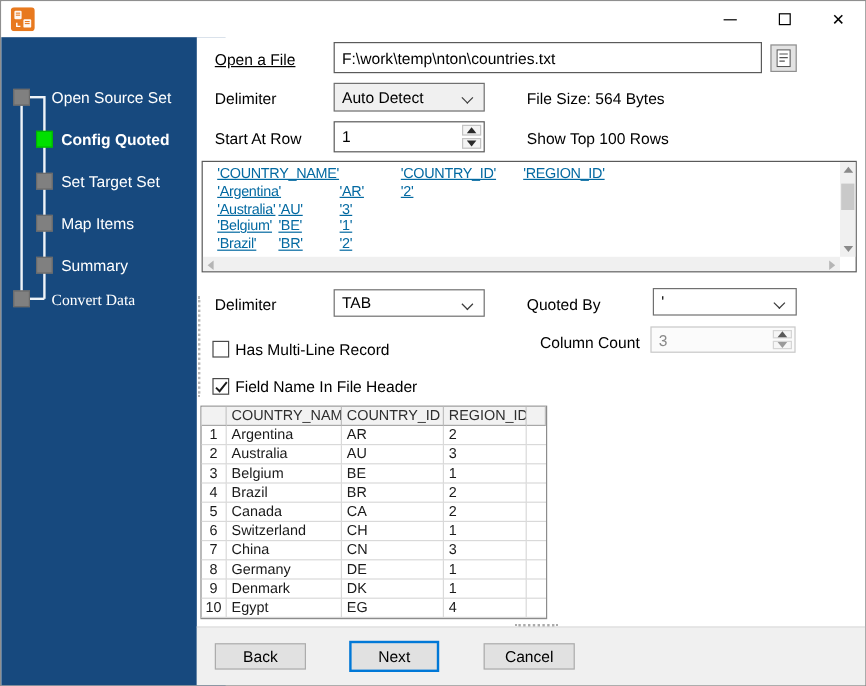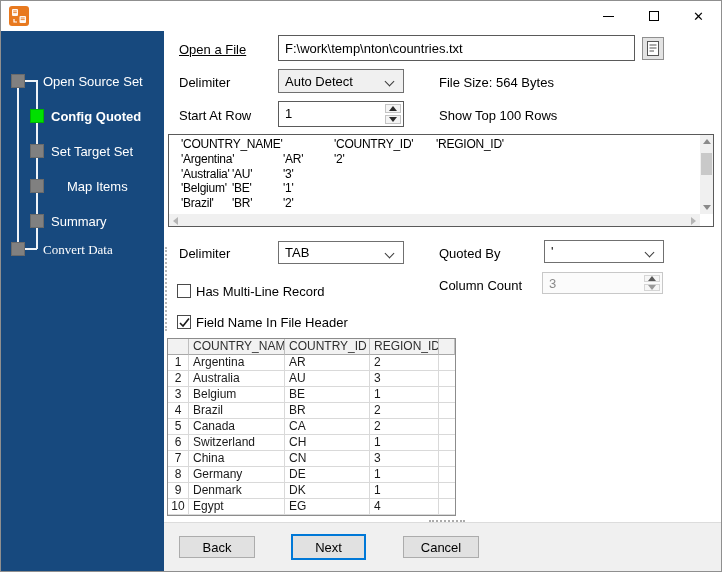--- a/index.html
+++ b/index.html
@@ -28,21 +28,21 @@
   .combo .chev{position:absolute;right:10px;top:8px;width:7px;height:7px;border-right:1.5px solid #3b3b3b;border-bottom:1.5px solid #3b3b3b;transform:rotate(45deg);}
   .spinner{position:absolute;background:#fff;border:1px solid #5a5a5a;font-size:13px;color:#000;}
   .spinner .val{position:absolute;left:6px;top:4px;}
   .spinbtns{position:absolute;right:1px;top:1px;bottom:1px;width:18px;display:flex;flex-direction:column;}
   .spinbtn{flex:1;margin:1px;border:1px solid #c3c3c3;background:#f4f4f4;display:flex;align-items:center;justify-content:center;}
   .tri-up{width:0;height:0;border-left:4px solid transparent;border-right:4px solid transparent;border-bottom:5px solid #2b2b2b;}
   .tri-dn{width:0;height:0;border-left:4px solid transparent;border-right:4px solid transparent;border-top:5px solid #2b2b2b;}
   .browse-btn{position:absolute;left:478px;top:6px;width:22px;height:23px;background:#e3e3e3;border:1px solid #8f8f8f;display:flex;align-items:center;justify-content:center;}
   
   .preview{position:absolute;left:4px;top:103px;width:546px;height:93px;border:1px solid #5a5a5a;background:#fff;overflow:hidden;}
-  .preview pre{margin:0;padding:2px 0 0 12px;font-family:"Liberation Sans",sans-serif;font-size:12px;line-height:14.8px;letter-spacing:-0.25px;tab-size:51px;-moz-tab-size:51px;white-space:pre;color:#000000;}
+  .preview pre{margin:0;padding:2px 0 0 12px;font-family:"Liberation Sans",sans-serif;font-size:12px;line-height:14.8px;letter-spacing:-0.25px;tab-size:51px;-moz-tab-size:51px;white-space:pre;color:#0369a1;text-decoration:underline;}
   .vscroll{position:absolute;top:0;right:0;width:13px;bottom:12px;background:#f0f0f0;}
   .hscroll{position:absolute;left:0;right:13px;bottom:0;height:12px;background:#f0f0f0;}
   .vthumb{position:absolute;left:1px;right:1px;top:18px;height:22px;background:#c9c9c9;}
   .sarrow{position:absolute;width:0;height:0;}
   .checkbox{position:absolute;width:14px;height:14px;background:#fff;border:1px solid #4a4a4a;display:flex;align-items:center;justify-content:center;}
   
   .grid{position:absolute;left:3px;top:307px;width:289px;height:178px;border:1px solid #8c8c8c;background:#fff;font-size:12px;color:#1a1a1a;}
   .grow{display:flex;height:16px;}
   .gcell{border-right:1px solid #d9d9d9;border-bottom:1px solid #d9d9d9;padding:0 0 0 4px;line-height:15px;overflow:hidden;white-space:nowrap;}
   .ghead .gcell{background:#f2f2f2;border-right:1px solid #bfbfbf;border-bottom:1px solid #a8a8a8;color:#2e2e2e;}
@@ -89,21 +89,21 @@
     <div class="tree-line" style="left:35px;top:49px;width:1.5px;height:169px;"></div>
     <div class="tree-line" style="left:23px;top:217px;width:13px;height:1.5px;"></div>
     <div id="steps">
         <div class="step-box" style="left: 10px; top: 43px;"></div>
         <div class="step-label" style="left: 42px; top: 44px;">Open Source Set</div>
         <div class="step-box active" style="left: 29px; top: 78px;"></div>
         <div class="step-label active" style="left: 50px; top: 79px;">Config Quoted</div>
         <div class="step-box" style="left: 29px; top: 113px;"></div>
         <div class="step-label" style="left: 50px; top: 114px;">Set Target Set</div>
         <div class="step-box" style="left: 29px; top: 148px;"></div>
-        <div class="step-label" style="left: 50px; top: 149px; margin-left: 16px;">Map Items</div>
+        <div class="step-label" style="left: 50px; top: 149px;">Map Items</div>
         <div class="step-box" style="left: 29px; top: 183px;"></div>
         <div class="step-label" style="left: 50px; top: 184px;">Summary</div>
         <div class="step-box" style="left: 10px; top: 211px;"></div>
         <div class="step-label" style="left: 42px; top: 212px; font-family: Liberation Serif, serif;">Convert Data</div>
       </div>
   </div>
 
   <div class="content">
     <div class="grip-v"></div>
 
@@ -164,21 +164,21 @@
       <span class="chev"></span>
     </div>
     <div class="lbl" style="left:275px;top:215px;">Quoted By</div>
     <div class="combo" style="left:380px;top:209px;width:120px;height:23px;background:#ffffff;">
       <span>'</span>
       <span class="chev"></span>
     </div>
 
     <div class="checkbox" style="left:13px;top:253px;" id="cb-multiline"></div>
     <div class="lbl" style="left:32px;top:253px;">Has Multi-Line Record</div>
-    <div class="lbl" style="left:275px;top:247px;">Column Count</div>
+    <div class="lbl" style="left:286px;top:247px;">Column Count</div>
     <div class="spinner" style="left:378px;top:241px;width:121px;height:22px;background:#fbfbfb;border-color:#c8c8c8;color:#8a8a8a;">
       <span class="val" style="top:3px;">3</span>
       <div class="spinbtns">
         <div class="spinbtn" style="border-color:#d5d5d5;background:#f6f6f6;">
             <div class="tri-up" style="border-bottom-color:#5a5a5a;"></div>
           </div>
         <div class="spinbtn" style="border-color:#d5d5d5;background:#f6f6f6;">
             <div class="tri-dn" style="border-top-color:#9a9a9a;"></div>
           </div>
       </div>

